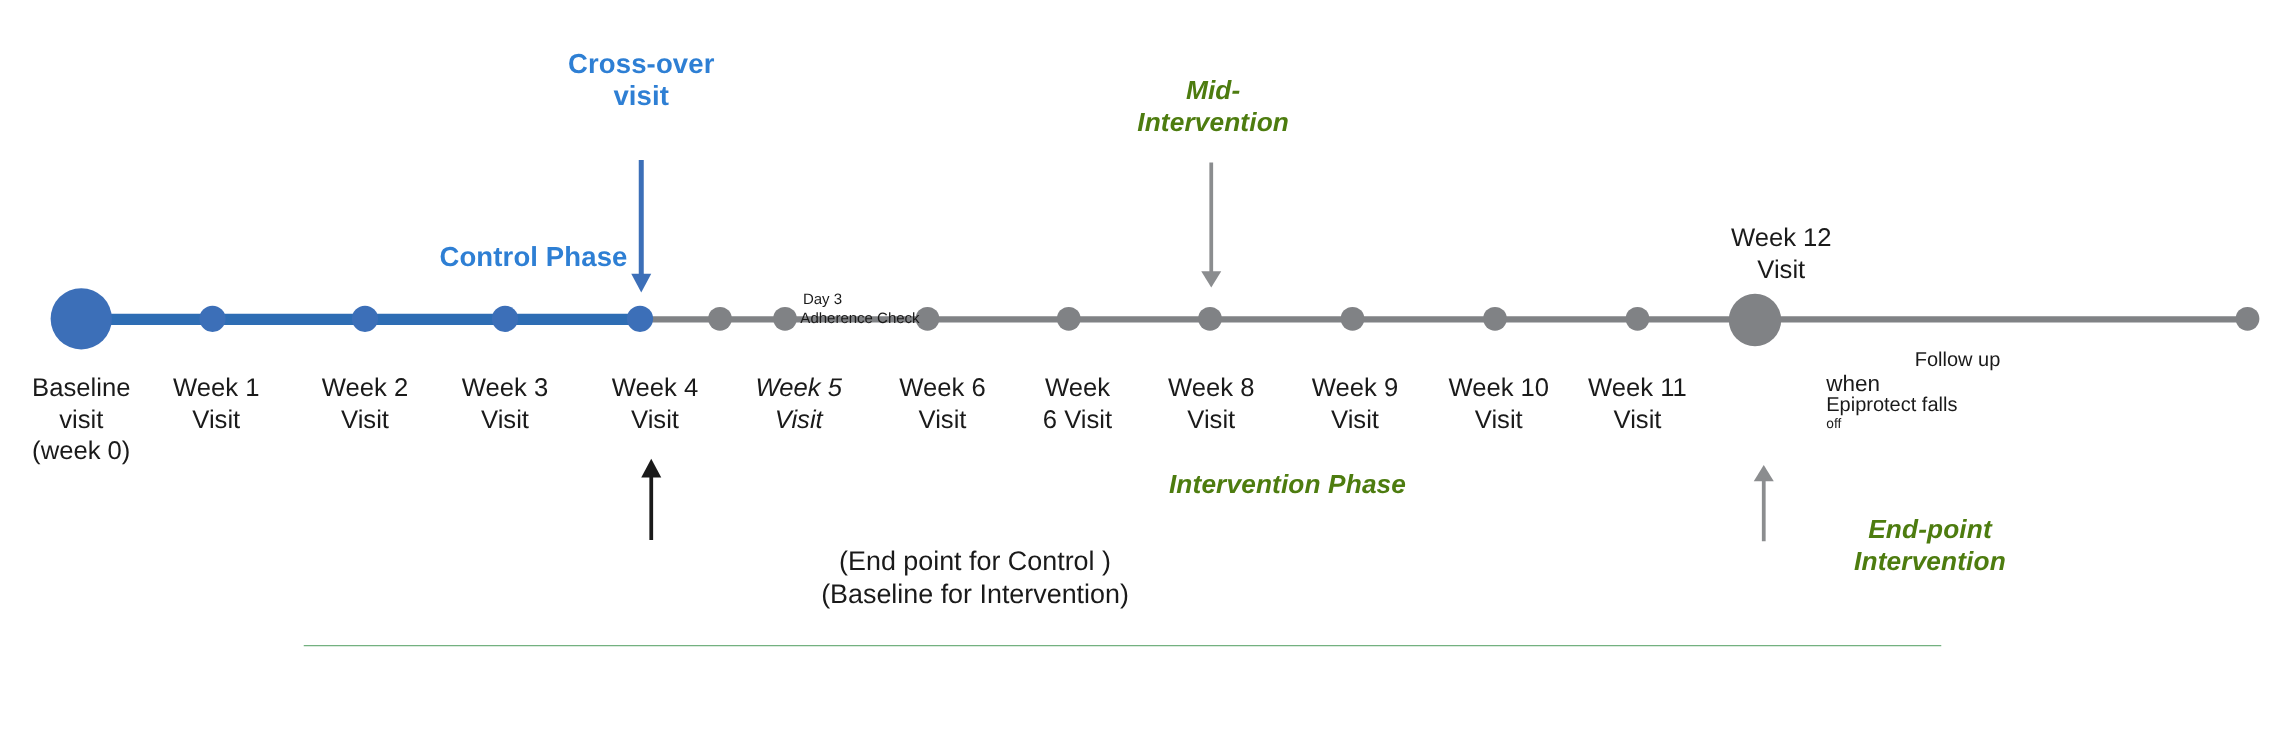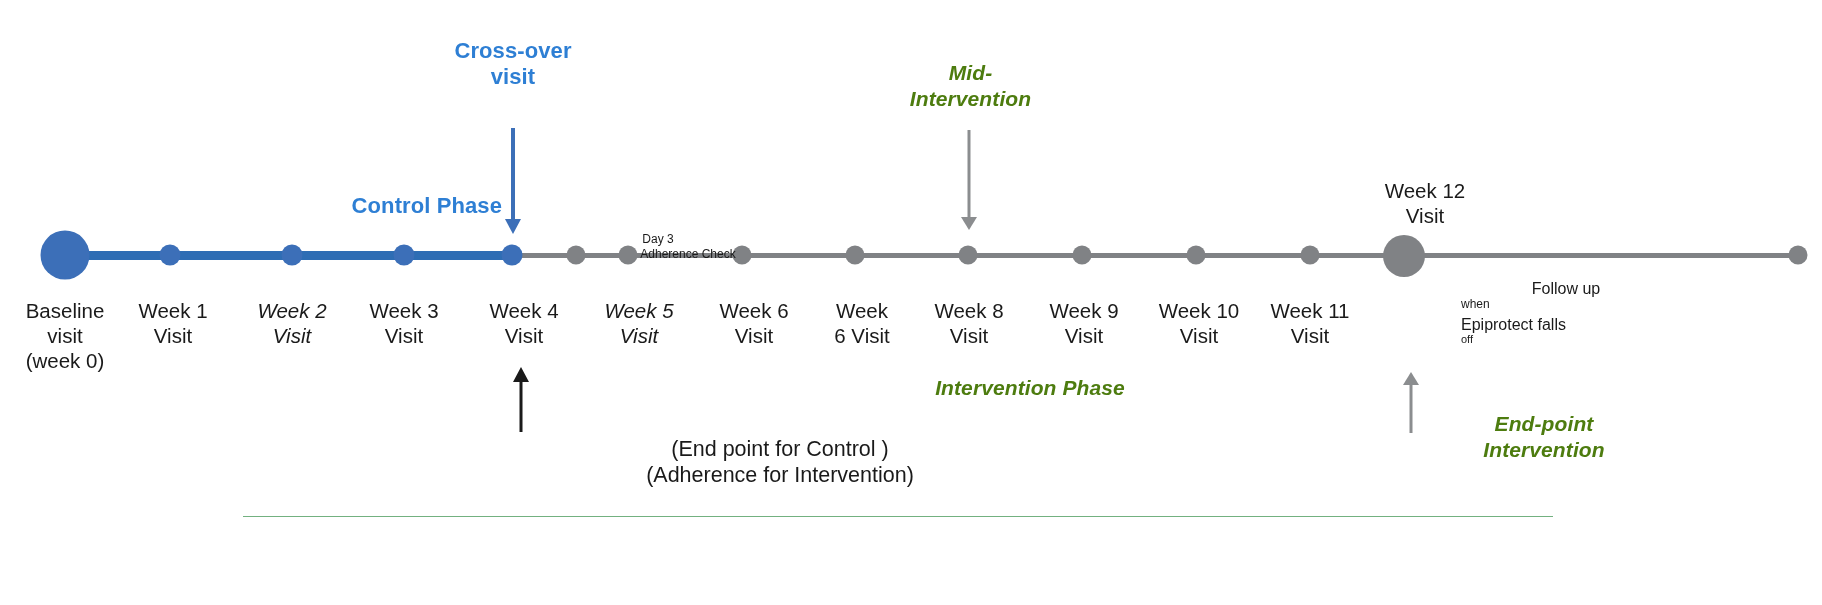--- a/index.html
+++ b/index.html
@@ -56,21 +56,21 @@
   <div class="node gray" style="left:1196px; top:255px; width:19px; height:19px;"></div>
   <div class="node gray" style="left:1310px; top:255px; width:19px; height:19px;"></div>
   <div class="node gray" style="left:1404px; top:256px; width:42px; height:42px;"></div>
   <div class="node gray" style="left:1798px; top:255px; width:19px; height:19px;"></div>
 
   <div class="lbl tick-label" style="left:65px; top:298px; width:180px;">Baseline
 visit
 (week 0)</div>
   <div class="lbl tick-label" style="left:173px; top:298px; width:160px;">Week 1
 Visit</div>
-  <div class="lbl tick-label" style="left:292px; top:298px; width:160px;font-style:italic;">Week 2
+  <div class="lbl tick-label" style="left:292px; top:298px; width:160px;">Week 2
 Visit</div>
   <div class="lbl tick-label" style="left:404px; top:298px; width:160px;">Week 3
 Visit</div>
   <div class="lbl tick-label" style="left:524px; top:298px; width:160px;">Week 4
 Visit</div>
   <div class="lbl tick-label" style="left:639px; top:298px; width:160px;font-style:italic;">Week 5
 Visit</div>
   <div class="lbl tick-label" style="left:754px; top:298px; width:160px;text-align:center;">Week 6
 Visit</div>
   <div class="lbl tick-label" style="left:862px; top:298px; width:160px;">Week
@@ -104,31 +104,31 @@
 
   <div class="arrow down" style="left:962px; top:130px; width:14px; height:100px;">
     <div class="shaft" style="top:0; width:3px; height:88px; background:#8B8D8F;"></div>
     <div class="head" style="border-top:13px solid #8B8D8F;"></div>
   </div>
 
   <div class="lbl dark-txt" style="left:1325px; top:178px; width:200px; font-size:20.5px;">Week 12</div>
   <div class="lbl dark-txt" style="left:1325px; top:203px; width:200px; font-size:20.5px;">Visit</div>
 
   <div class="lbl dark-txt" style="left:1461px; top:279px; width:210px; font-size:16px; text-align:center; transform:none;">Follow up</div>
-  <div class="lbl dark-txt" style="left:1461px; top:297px; width:210px; font-size:12px; text-align:left; transform:none;">when</div>
+  <div class="lbl dark-txt" style="left:1461px; top:297px; width:210px; font-size:18px; text-align:left; transform:none;">when</div>
   <div class="lbl dark-txt" style="left:1461px; top:315px; width:230px; font-size:16px; text-align:left; transform:none;">Epiprotect falls</div>
   <div class="lbl dark-txt" style="left:1461px; top:333px; width:210px; font-size:11px; text-align:left; transform:none;">off</div>
 
   <div class="arrow up" style="left:513px; top:367px; width:16px; height:62px;">
     <div class="head" style="border-bottom:15px solid #1a1a1a;"></div>
     <div class="shaft" style="top:13px; width:3px; height:52px; background:#1a1a1a;"></div>
   </div>
 
   <div class="lbl dark-txt" style="left:520px; top:436px; width:520px; font-size:21.5px;">(End point for Control )</div>
-  <div class="lbl dark-txt" style="left:520px; top:462px; width:520px; font-size:21.5px;">(Adherence for Intervention)</div>
+  <div class="lbl dark-txt" style="left:520px; top:462px; width:520px; font-size:21.5px;">(Baseline for Intervention)</div>
 
   <div class="arrow up" style="left:1404px; top:372px; width:14px; height:58px;">
     <div class="head" style="border-bottom:13px solid #8B8D8F;"></div>
     <div class="shaft" style="top:11px; width:3px; height:50px; background:#8B8D8F;"></div>
   </div>
 
   <div class="lbl phase gray-txt" style="left:1404px; top:411px; width:280px; font-size:21px;">End-point</div>
   <div class="lbl phase gray-txt" style="left:1404px; top:437px; width:280px; font-size:21px;">Intervention</div>
 
   <div class="green-rule" style="left:243px; top:516px; width:1310px;"></div>

